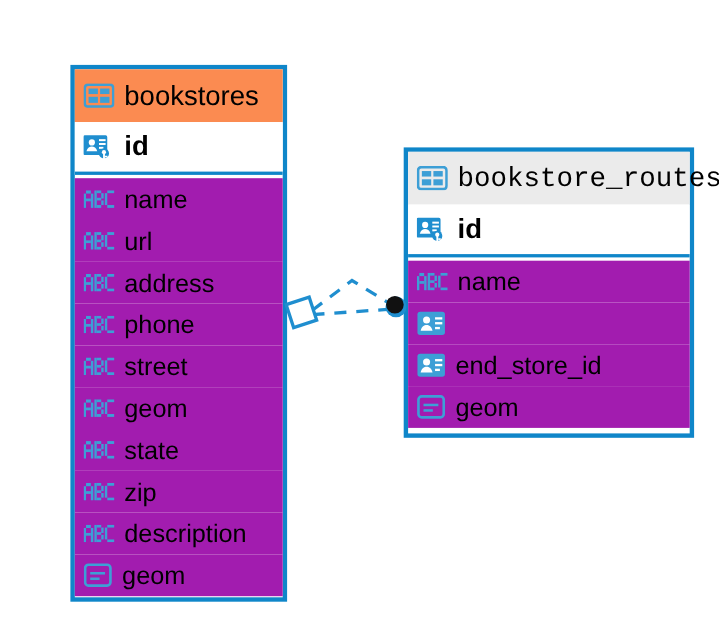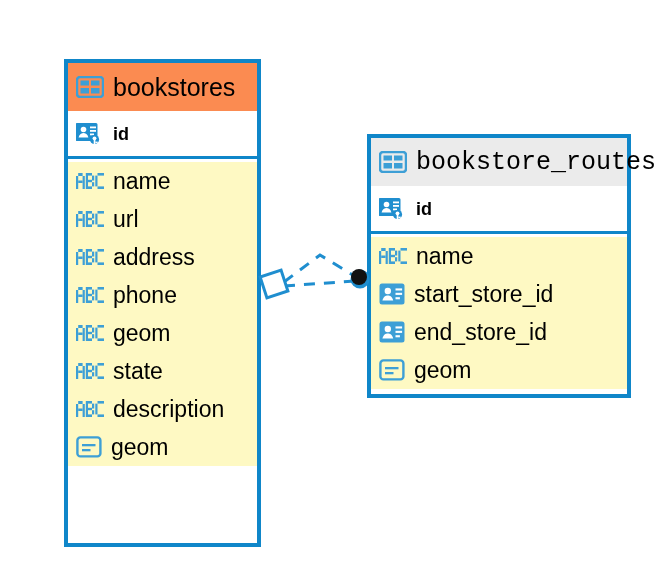--- a/index.html
+++ b/index.html
@@ -67,37 +67,37 @@
     display: flex;
     align-items: center;
     box-sizing: border-box;
     height: 48px;
     padding: 0 8px;
     gap: 9px;
     border-bottom: 3px solid #0f86c9;
     background: #ffffff;
   }
   .pk-label {
-    font-size: 18px;
+    font-size: 25px;
     font-weight: bold;
     color: #000000;
     line-height: 1;
   }
 
   .field-list {
     padding-top: 3px;
   }
   .field-row {
     display: flex;
     align-items: center;
     box-sizing: border-box;
     height: 38px;
     padding: 0 8px;
     gap: 9px;
-    background: #fef9c3;
+    background: #a21caf;
   }
   .field-label {
     font-size: 23px;
     color: #000000;
     line-height: 1;
     white-space: nowrap;
   }
 
   
   .icon {
@@ -246,20 +246,42 @@
                 <rect x="12" y="13.4" width="4" height="2.6"></rect>
               <rect x="21.5" y="0" width="6.5" height="2.6"></rect>
                 <rect x="19.3" y="2.6" width="2.2" height="10.8"></rect>
               <rect x="21.5" y="13.4" width="6.5" height="2.6"></rect>
             </g>
           </svg>
         </span>
         <span class="field-label">phone</span>
       </div>
 
+      <div class="field-row">
+        <span class="icon abc-icon">
+          <svg viewBox="0 0 28 16" width="28" height="16" xmlns="http://www.w3.org/2000/svg">
+            <g fill="#3d9fd6">
+              <rect x="0" y="3" width="2.2" height="13"></rect>
+                <rect x="2.2" y="0" width="4.4" height="3"></rect>
+              <rect x="6.6" y="3" width="2.2" height="13"></rect>
+                <rect x="2.2" y="7.5" width="4.4" height="2.5"></rect>
+              <rect x="9.8" y="0" width="2.2" height="16"></rect>
+                <rect x="12" y="0" width="4" height="2.6"></rect>
+              <rect x="16" y="2.6" width="2.2" height="4.9"></rect>
+                <rect x="12" y="6.8" width="4" height="2.4"></rect>
+              <rect x="16" y="9.2" width="2.2" height="4.2"></rect>
+                <rect x="12" y="13.4" width="4" height="2.6"></rect>
+              <rect x="21.5" y="0" width="6.5" height="2.6"></rect>
+                <rect x="19.3" y="2.6" width="2.2" height="10.8"></rect>
+              <rect x="21.5" y="13.4" width="6.5" height="2.6"></rect>
+            </g>
+          </svg>
+        </span>
+        <span class="field-label">street</span>
+      </div>
 
       <div class="field-row">
         <span class="icon abc-icon">
           <svg viewBox="0 0 28 16" width="28" height="16" xmlns="http://www.w3.org/2000/svg">
             <g fill="#3d9fd6">
               <rect x="0" y="3" width="2.2" height="13"></rect>
                 <rect x="2.2" y="0" width="4.4" height="3"></rect>
               <rect x="6.6" y="3" width="2.2" height="13"></rect>
                 <rect x="2.2" y="7.5" width="4.4" height="2.5"></rect>
               <rect x="9.8" y="0" width="2.2" height="16"></rect>
@@ -293,20 +315,42 @@
                 <rect x="12" y="13.4" width="4" height="2.6"></rect>
               <rect x="21.5" y="0" width="6.5" height="2.6"></rect>
                 <rect x="19.3" y="2.6" width="2.2" height="10.8"></rect>
               <rect x="21.5" y="13.4" width="6.5" height="2.6"></rect>
             </g>
           </svg>
         </span>
         <span class="field-label">state</span>
       </div>
 
+      <div class="field-row">
+        <span class="icon abc-icon">
+          <svg viewBox="0 0 28 16" width="28" height="16" xmlns="http://www.w3.org/2000/svg">
+            <g fill="#3d9fd6">
+              <rect x="0" y="3" width="2.2" height="13"></rect>
+                <rect x="2.2" y="0" width="4.4" height="3"></rect>
+              <rect x="6.6" y="3" width="2.2" height="13"></rect>
+                <rect x="2.2" y="7.5" width="4.4" height="2.5"></rect>
+              <rect x="9.8" y="0" width="2.2" height="16"></rect>
+                <rect x="12" y="0" width="4" height="2.6"></rect>
+              <rect x="16" y="2.6" width="2.2" height="4.9"></rect>
+                <rect x="12" y="6.8" width="4" height="2.4"></rect>
+              <rect x="16" y="9.2" width="2.2" height="4.2"></rect>
+                <rect x="12" y="13.4" width="4" height="2.6"></rect>
+              <rect x="21.5" y="0" width="6.5" height="2.6"></rect>
+                <rect x="19.3" y="2.6" width="2.2" height="10.8"></rect>
+              <rect x="21.5" y="13.4" width="6.5" height="2.6"></rect>
+            </g>
+          </svg>
+        </span>
+        <span class="field-label">zip</span>
+      </div>
 
       <div class="field-row">
         <span class="icon abc-icon">
           <svg viewBox="0 0 28 16" width="28" height="16" xmlns="http://www.w3.org/2000/svg">
             <g fill="#3d9fd6">
               <rect x="0" y="3" width="2.2" height="13"></rect>
                 <rect x="2.2" y="0" width="4.4" height="3"></rect>
               <rect x="6.6" y="3" width="2.2" height="13"></rect>
                 <rect x="2.2" y="7.5" width="4.4" height="2.5"></rect>
               <rect x="9.8" y="0" width="2.2" height="16"></rect>
@@ -401,21 +445,20 @@
         <span class="icon fk-icon">
           <svg viewBox="0 0 26 24" width="26" height="24" xmlns="http://www.w3.org/2000/svg">
             <rect x="0.5" y="1.5" width="25" height="21" rx="2.5" ry="2.5" fill="#3d9fd6"></rect>
             <circle cx="8.8" cy="9" r="3.2" fill="#ffffff"></circle>
             <path d="M3.4 18.6 c0.9 -3.8 3.2 -5.1 5.4 -5.1 c2.2 0 4.5 1.3 5.4 5.1 z" fill="#ffffff"></path>
             <rect x="16.5" y="6.4" width="6.6" height="2.1" fill="#ffffff"></rect>
             <rect x="16.5" y="10.8" width="6.6" height="2.1" fill="#ffffff"></rect>
             <rect x="16.5" y="15.2" width="4.4" height="2.1" fill="#ffffff"></rect>
           </svg>
         </span>
-        <span class="field-label">start_store_id</span>
       </div>
 
       <div class="field-row">
         <span class="icon fk-icon">
           <svg viewBox="0 0 26 24" width="26" height="24" xmlns="http://www.w3.org/2000/svg">
             <rect x="0.5" y="1.5" width="25" height="21" rx="2.5" ry="2.5" fill="#3d9fd6"></rect>
             <circle cx="8.8" cy="9" r="3.2" fill="#ffffff"></circle>
             <path d="M3.4 18.6 c0.9 -3.8 3.2 -5.1 5.4 -5.1 c2.2 0 4.5 1.3 5.4 5.1 z" fill="#ffffff"></path>
             <rect x="16.5" y="6.4" width="6.6" height="2.1" fill="#ffffff"></rect>
             <rect x="16.5" y="10.8" width="6.6" height="2.1" fill="#ffffff"></rect>

